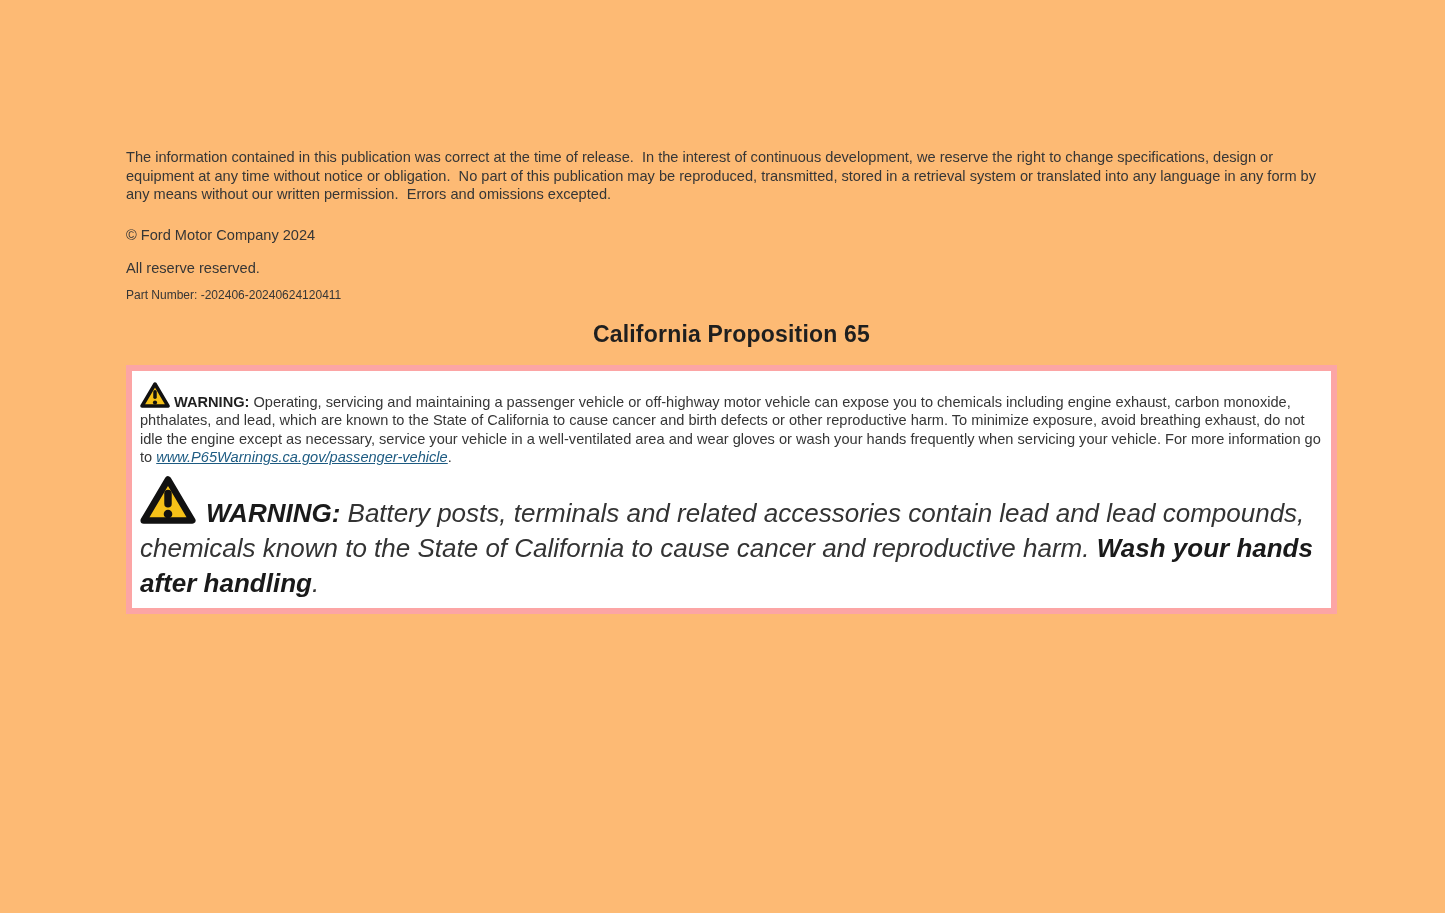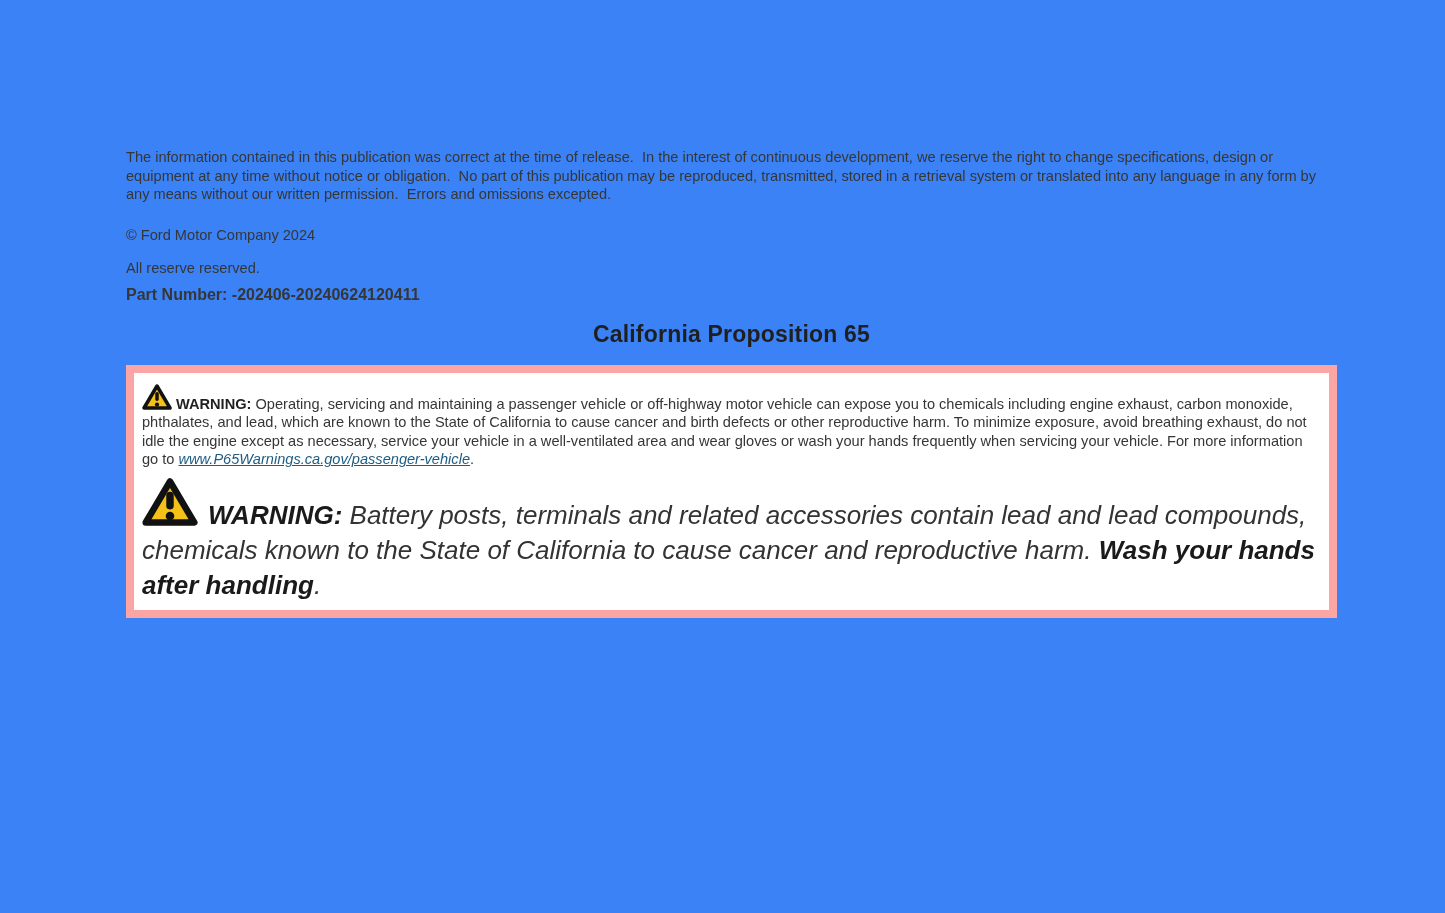--- a/index.html
+++ b/index.html
@@ -12,21 +12,21 @@
     width: 1445px;
     height: 913px;
     overflow: hidden;
     font-family: "Liberation Sans", "DejaVu Sans", sans-serif;
     color: #363636;
   }
   .page {
     width: 1445px;
     height: 913px;
     padding: 148px 108px 0 126px;
-    background: #3b82f6;
+    background: #fdba74;
   }
   .notice {
     margin: 0;
     font-size: 14.6px;
     line-height: 18.6px;
     white-space: pre-wrap;
     color: #363636;
   }
   .copyright {
     margin: 22px 0 0 0;
@@ -35,37 +35,36 @@
     color: #363636;
   }
   .rights {
     margin: 15px 0 0 0;
     font-size: 14.6px;
     line-height: 18.6px;
     color: #363636;
   }
   .part-number {
     margin: 8px 0 0 0;
-    font-size: 16px;
+    font-size: 12px;
     line-height: 18.6px;
     color: #363636;
-    font-weight: bold;
   }
   .section-heading {
     margin: 16px 0 0 0;
     font-size: 23px;
     line-height: 27px;
     font-weight: bold;
     letter-spacing: 0.2px;
     color: #1f1f1f;
     text-align: center;
   }
   .warning-box {
     margin-top: 17px;
-    border: 8px solid #fca5a5;
+    border: 6px solid #fca5a5;
     padding: 11px 8px 7px 8px;
     background: #ffffff;
   }
   .warning-small {
     margin: 0;
     font-size: 14.6px;
     line-height: 18.6px;
     color: #363636;
   }
   .warning-small .warn-label {

